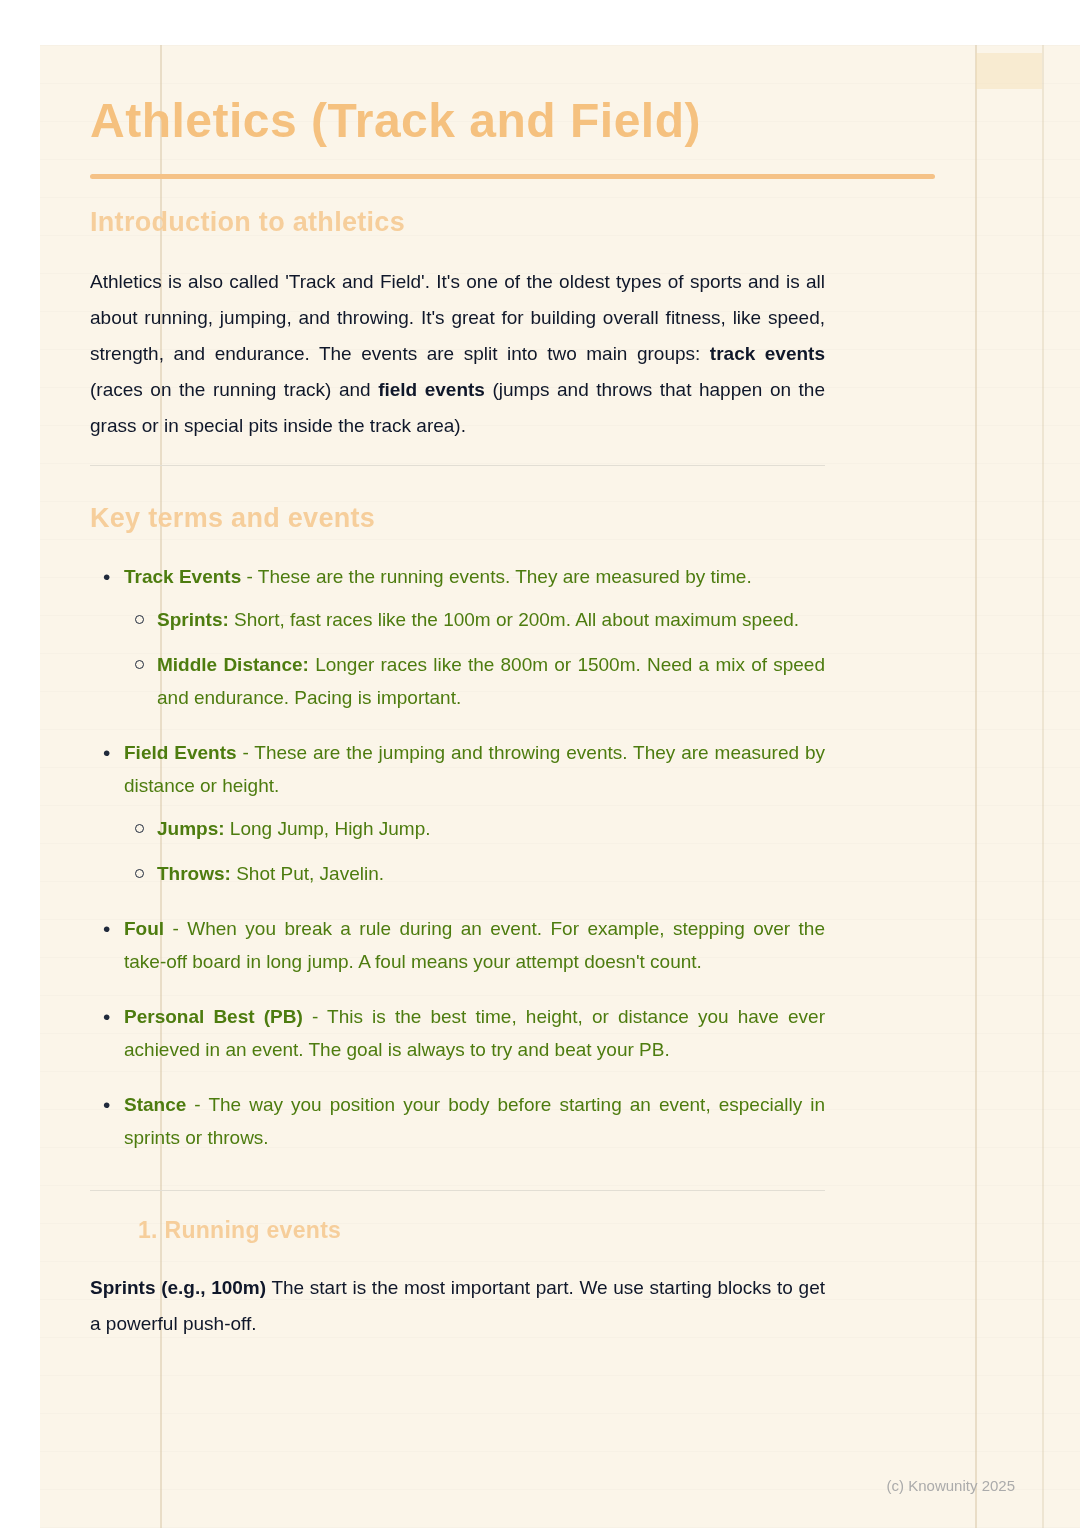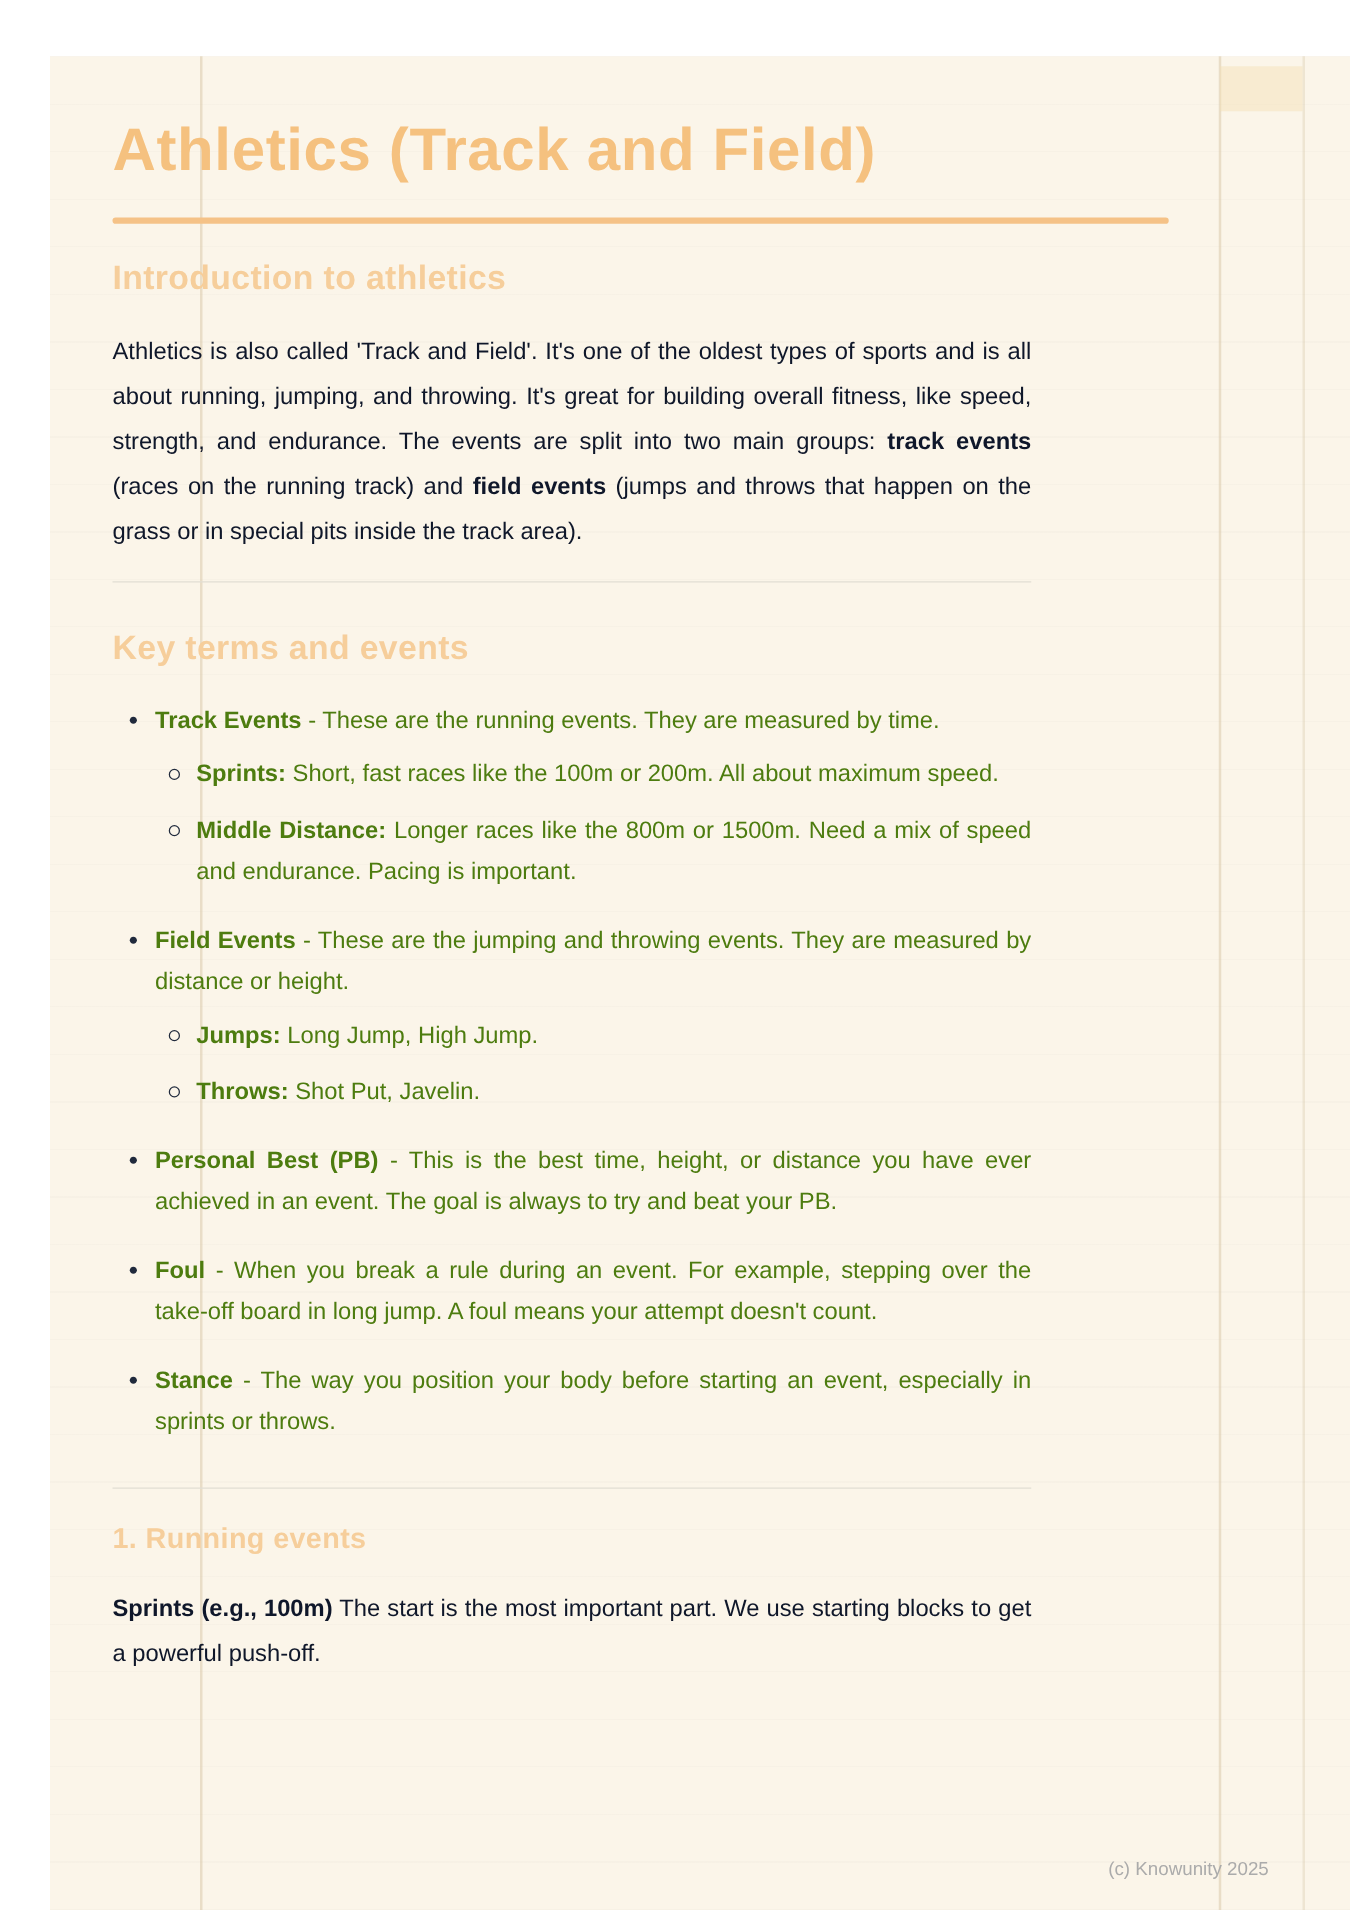--- a/index.html
+++ b/index.html
@@ -72,20 +72,21 @@
   }
   h2.heading-intro      { margin-top: 28px; }
   h2.heading-keyterms   { margin-top: 37px; }
   h2.heading-techniques { margin-top: 34px; }
   h3.sub-heading {
     margin-top: 26px;
     font-size: 23px;
     font-weight: 800;
     color: #F6CE9B;
     letter-spacing: 0.3px;
+    margin-left: 48px;
   }
   p.body-text {
     margin-top: 26px;
     width: 735px;
     font-size: 19px;
     line-height: 36px;
     color: #0f172a;
     text-align: justify;
   }
   .bold { font-weight: 700; }
@@ -135,21 +136,21 @@
     top: 12px;
     width: 7px;
     height: 7px;
     border: 1.6px solid #202A3C;
     border-radius: 50%;
     background: transparent;
   }
   .footer-credit {
     position: absolute;
     right: 65px;
-    bottom: 24px;
+    bottom: 34px;
     font-size: 15px;
     color: #ABABAB;
   }
 </style>
 </head>
 <body>
 
 <div class="paper">
   <div class="vline vline-left"></div>
   <div class="vline vline-right"></div>
@@ -190,28 +191,28 @@
         <li>
           <span class="bold">Jumps:</span><span> Long Jump, High Jump.</span>
         </li>
         <li>
           <span class="bold">Throws:</span><span> Shot Put, Javelin.</span>
         </li>
       </ul>
     </li>
 
     <li>
+      <span class="bold">Foul</span><span> - When you break a rule during an event. For example, stepping over the take-off board in long jump. A foul means your attempt doesn't count.</span>
+    </li>
+
+    <li>
       <span class="bold">Personal Best (PB)</span><span> - This is the best time, height, or distance you have ever achieved in an event. The goal is always to try and beat your PB.</span>
     </li>
 
     <li>
-      <span class="bold">Foul</span><span> - When you break a rule during an event. For example, stepping over the take-off board in long jump. A foul means your attempt doesn't count.</span>
-    </li>
-
-    <li>
       <span class="bold">Stance</span><span> - The way you position your body before starting an event, especially in sprints or throws.</span>
     </li>
 
   </ul>
 
   <hr class="divider divider-2">
 
 
   <h3 class="sub-heading">1. Running events</h3>
 

